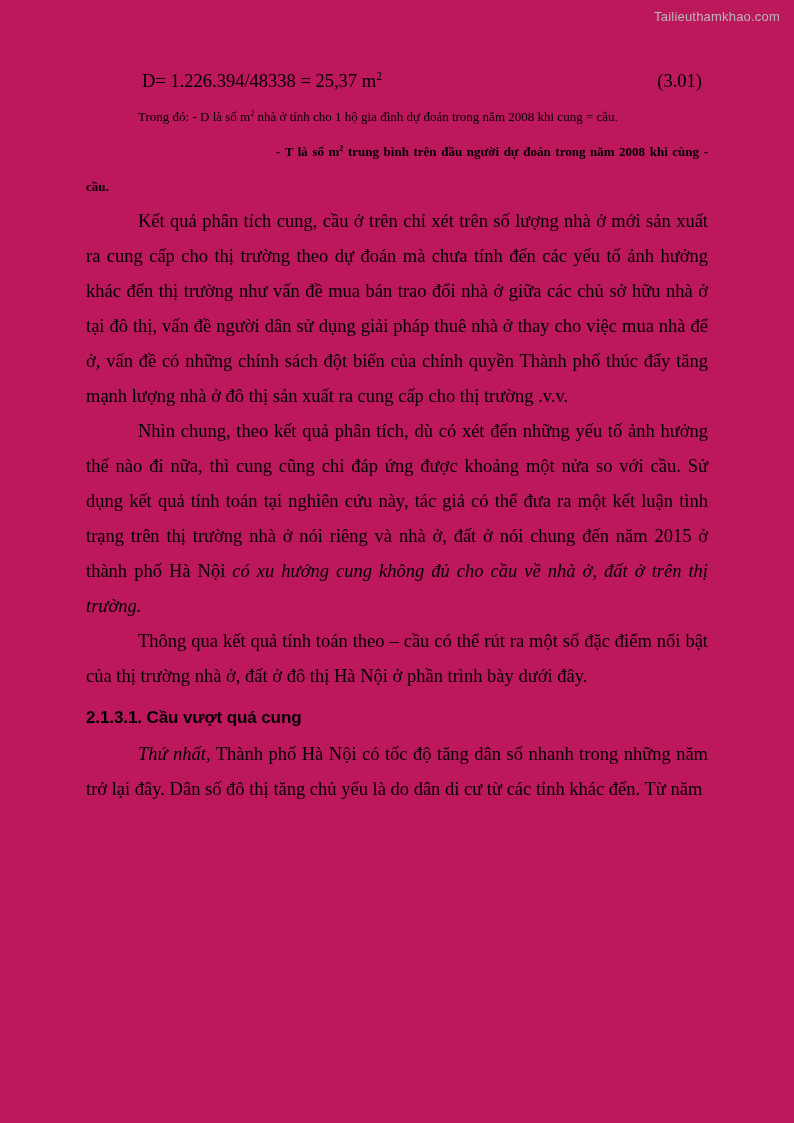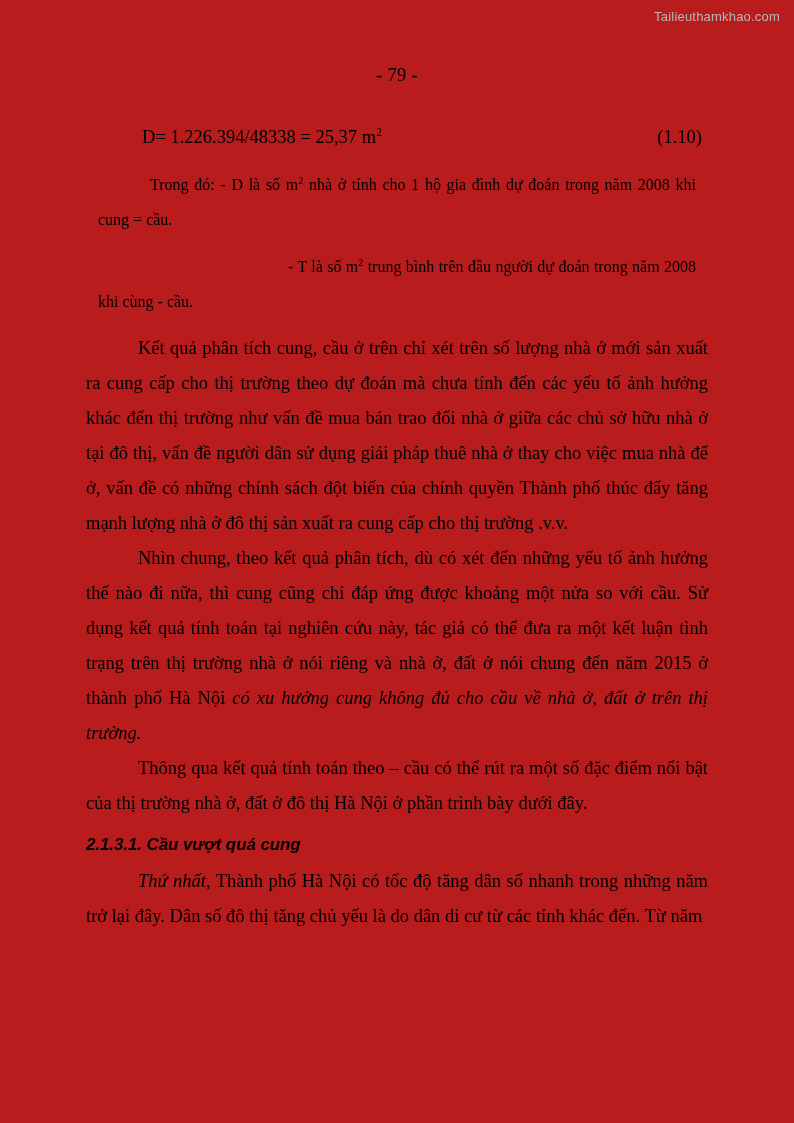--- a/index.html
+++ b/index.html
@@ -12,21 +12,21 @@
     height: 1123px;
     position: relative;
     font-family: "Liberation Serif", "DejaVu Serif", serif;
     color: #000000;
     overflow: hidden;
   }
 
   .page {
     position: absolute;
     inset: 0;
-    background: #b91c1c;
+    background: #be185d;
   }
 
   .watermark {
     position: absolute;
     top: 9px;
     right: 14px;
     font-family: "Liberation Sans", sans-serif;
     font-size: 13px;
     color: #b7b7b7;
     letter-spacing: 0.2px;
@@ -63,62 +63,60 @@
     font-size: 18.5px;
     line-height: 35px;
     display: flex;
     align-items: center;
     white-space: nowrap;
   }
   .eq-body { margin-left: 56px; }
   .eq-num { margin-left: auto; padding-right: 6px; }
 
   .sub-item {
-    margin: 12px;
-    font-size: 16px;
+    margin: 0;
+    font-size: 13px;
     line-height: 35px;
     text-align: justify;
     text-indent: 52px;
   }
-  .sub-item.deep { text-indent: 190px; }
+  .sub-item.deep { text-indent: 190px; font-weight: bold; }
 
   h3.heading {
     font-family: "Liberation Sans", "DejaVu Sans", sans-serif;
     font-weight: bold;
     font-size: 17px;
     line-height: 35px;
     margin: 6px 0 2px 0;
     letter-spacing: -0.1px;
-    font-style: italic;
   }
 
   sup {
     font-size: 0.62em;
     vertical-align: super;
     line-height: 0;
   }
 
   b { font-weight: bold; }
   i { font-style: italic; }
 </style>
 </head>
 <body>
 
 <div class="page">
 
   <div class="watermark">Tailieuthamkhao.com</div>
 
   <div class="content">
 
-    <div class="page-number">- 79 -</div>
 
 
     <div class="eq-line">
       <span class="eq-body" id="eq1">D= 1.226.394/48338 = 25,37 m<sup>2</sup></span>
-      <span class="eq-num">(1.10)</span>
+      <span class="eq-num">(3.01)</span>
     </div>
 
 
     <p class="sub-item" id="def1">Trong đó:  - D là số m<sup>2</sup> nhà ở tính cho 1 hộ gia đình dự đoán trong năm 2008 khi cung = cầu.</p>
 
     <p class="sub-item deep" id="def2">- T là số m<sup>2</sup> trung bình trên đầu người dự đoán trong năm 2008 khi cùng - cầu.</p>
 
     <p class="para">Kết quả phân tích cung, cầu ở trên chỉ xét trên số lượng nhà ở mới sản xuất ra cung cấp cho thị trường theo dự đoán mà chưa tính đến các yếu tố ảnh hưởng khác đến thị trường như vấn đề mua bán trao đổi nhà ở giữa các chủ sở hữu nhà ở tại đô thị, vấn đề người dân sử dụng giải pháp thuê nhà ở thay cho việc mua nhà để ở, vấn đề có những chính sách đột biến của chính quyền Thành phố thúc đẩy tăng mạnh lượng nhà ở đô thị sản xuất ra cung cấp cho thị trường .v.v.</p>
 
     <p class="para"><span>Nhìn chung, theo kết quả phân tích, dù có xét đến những yếu tố ảnh hưởng thế nào đi nữa, thì cung cũng chỉ đáp ứng được khoảng một nửa so với cầu. Sử dụng kết quả tính toán tại nghiên cứu này, tác giả có thể đưa ra một kết luận tình trạng trên thị trường nhà ở nói riêng và nhà ở, đất ở nói chung đến năm 2015 ở thành phố Hà Nội </span><i>có xu hướng cung không đủ cho cầu về nhà ở, đất ở trên thị trường.</i></p>

